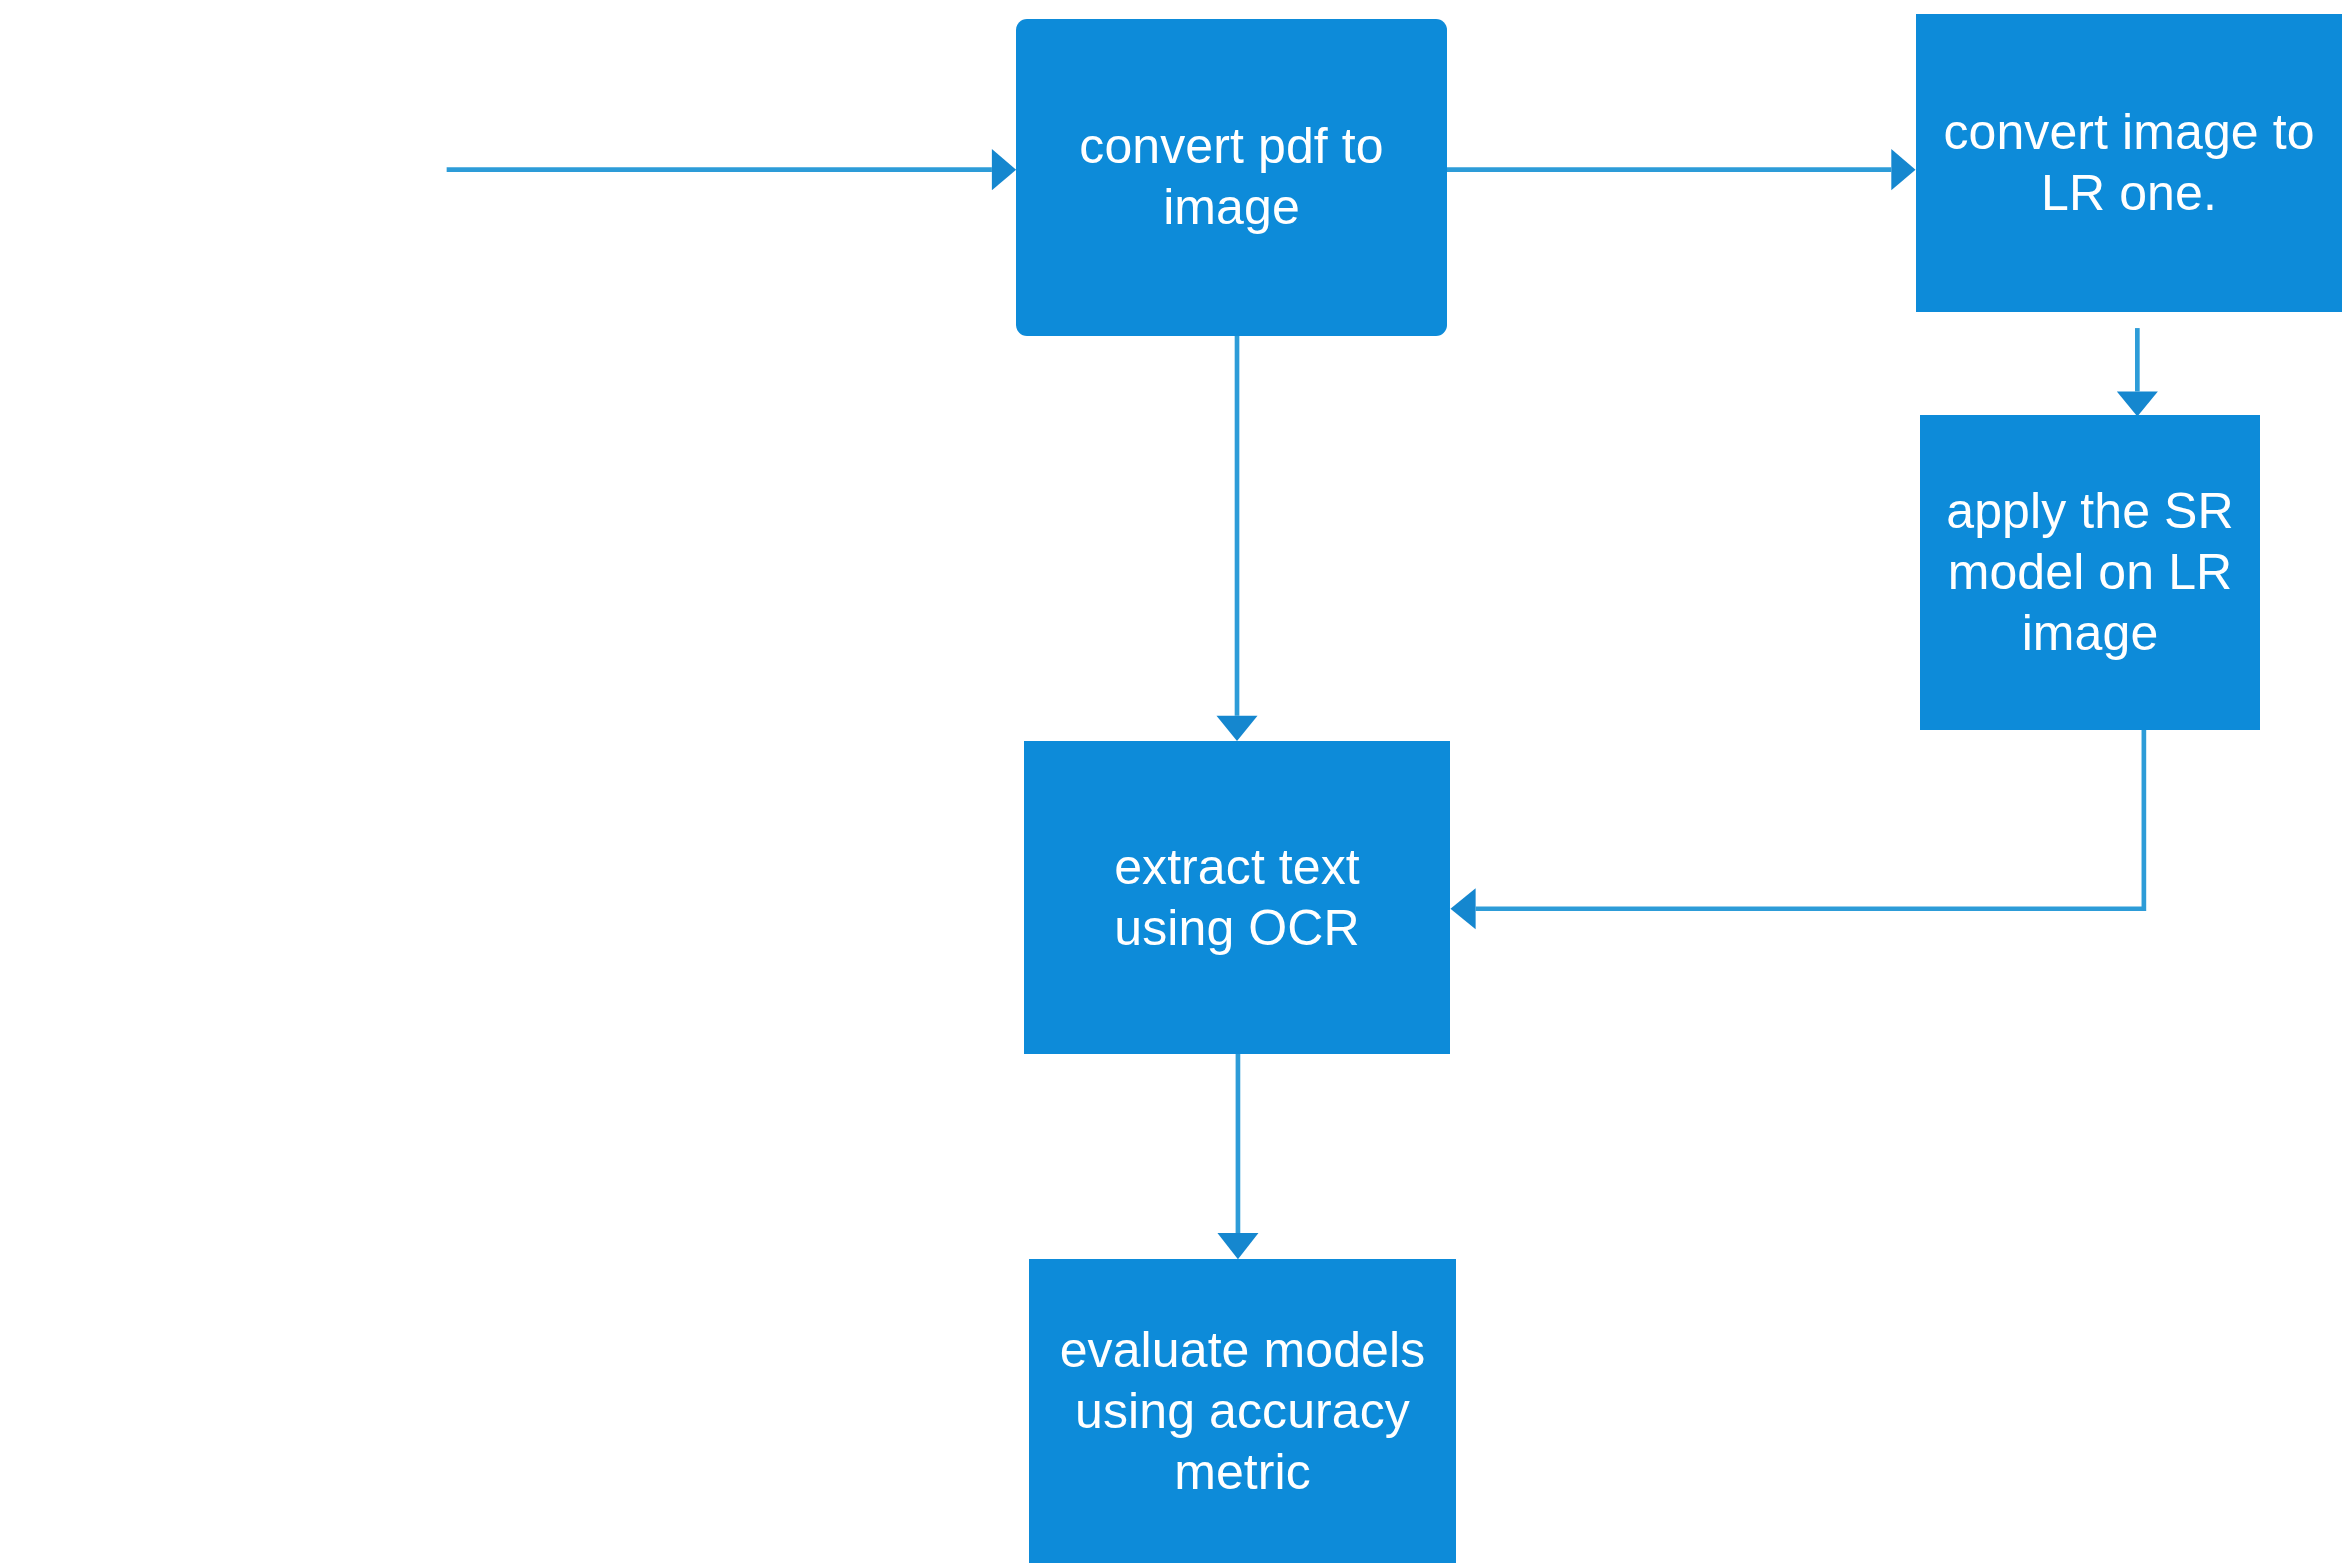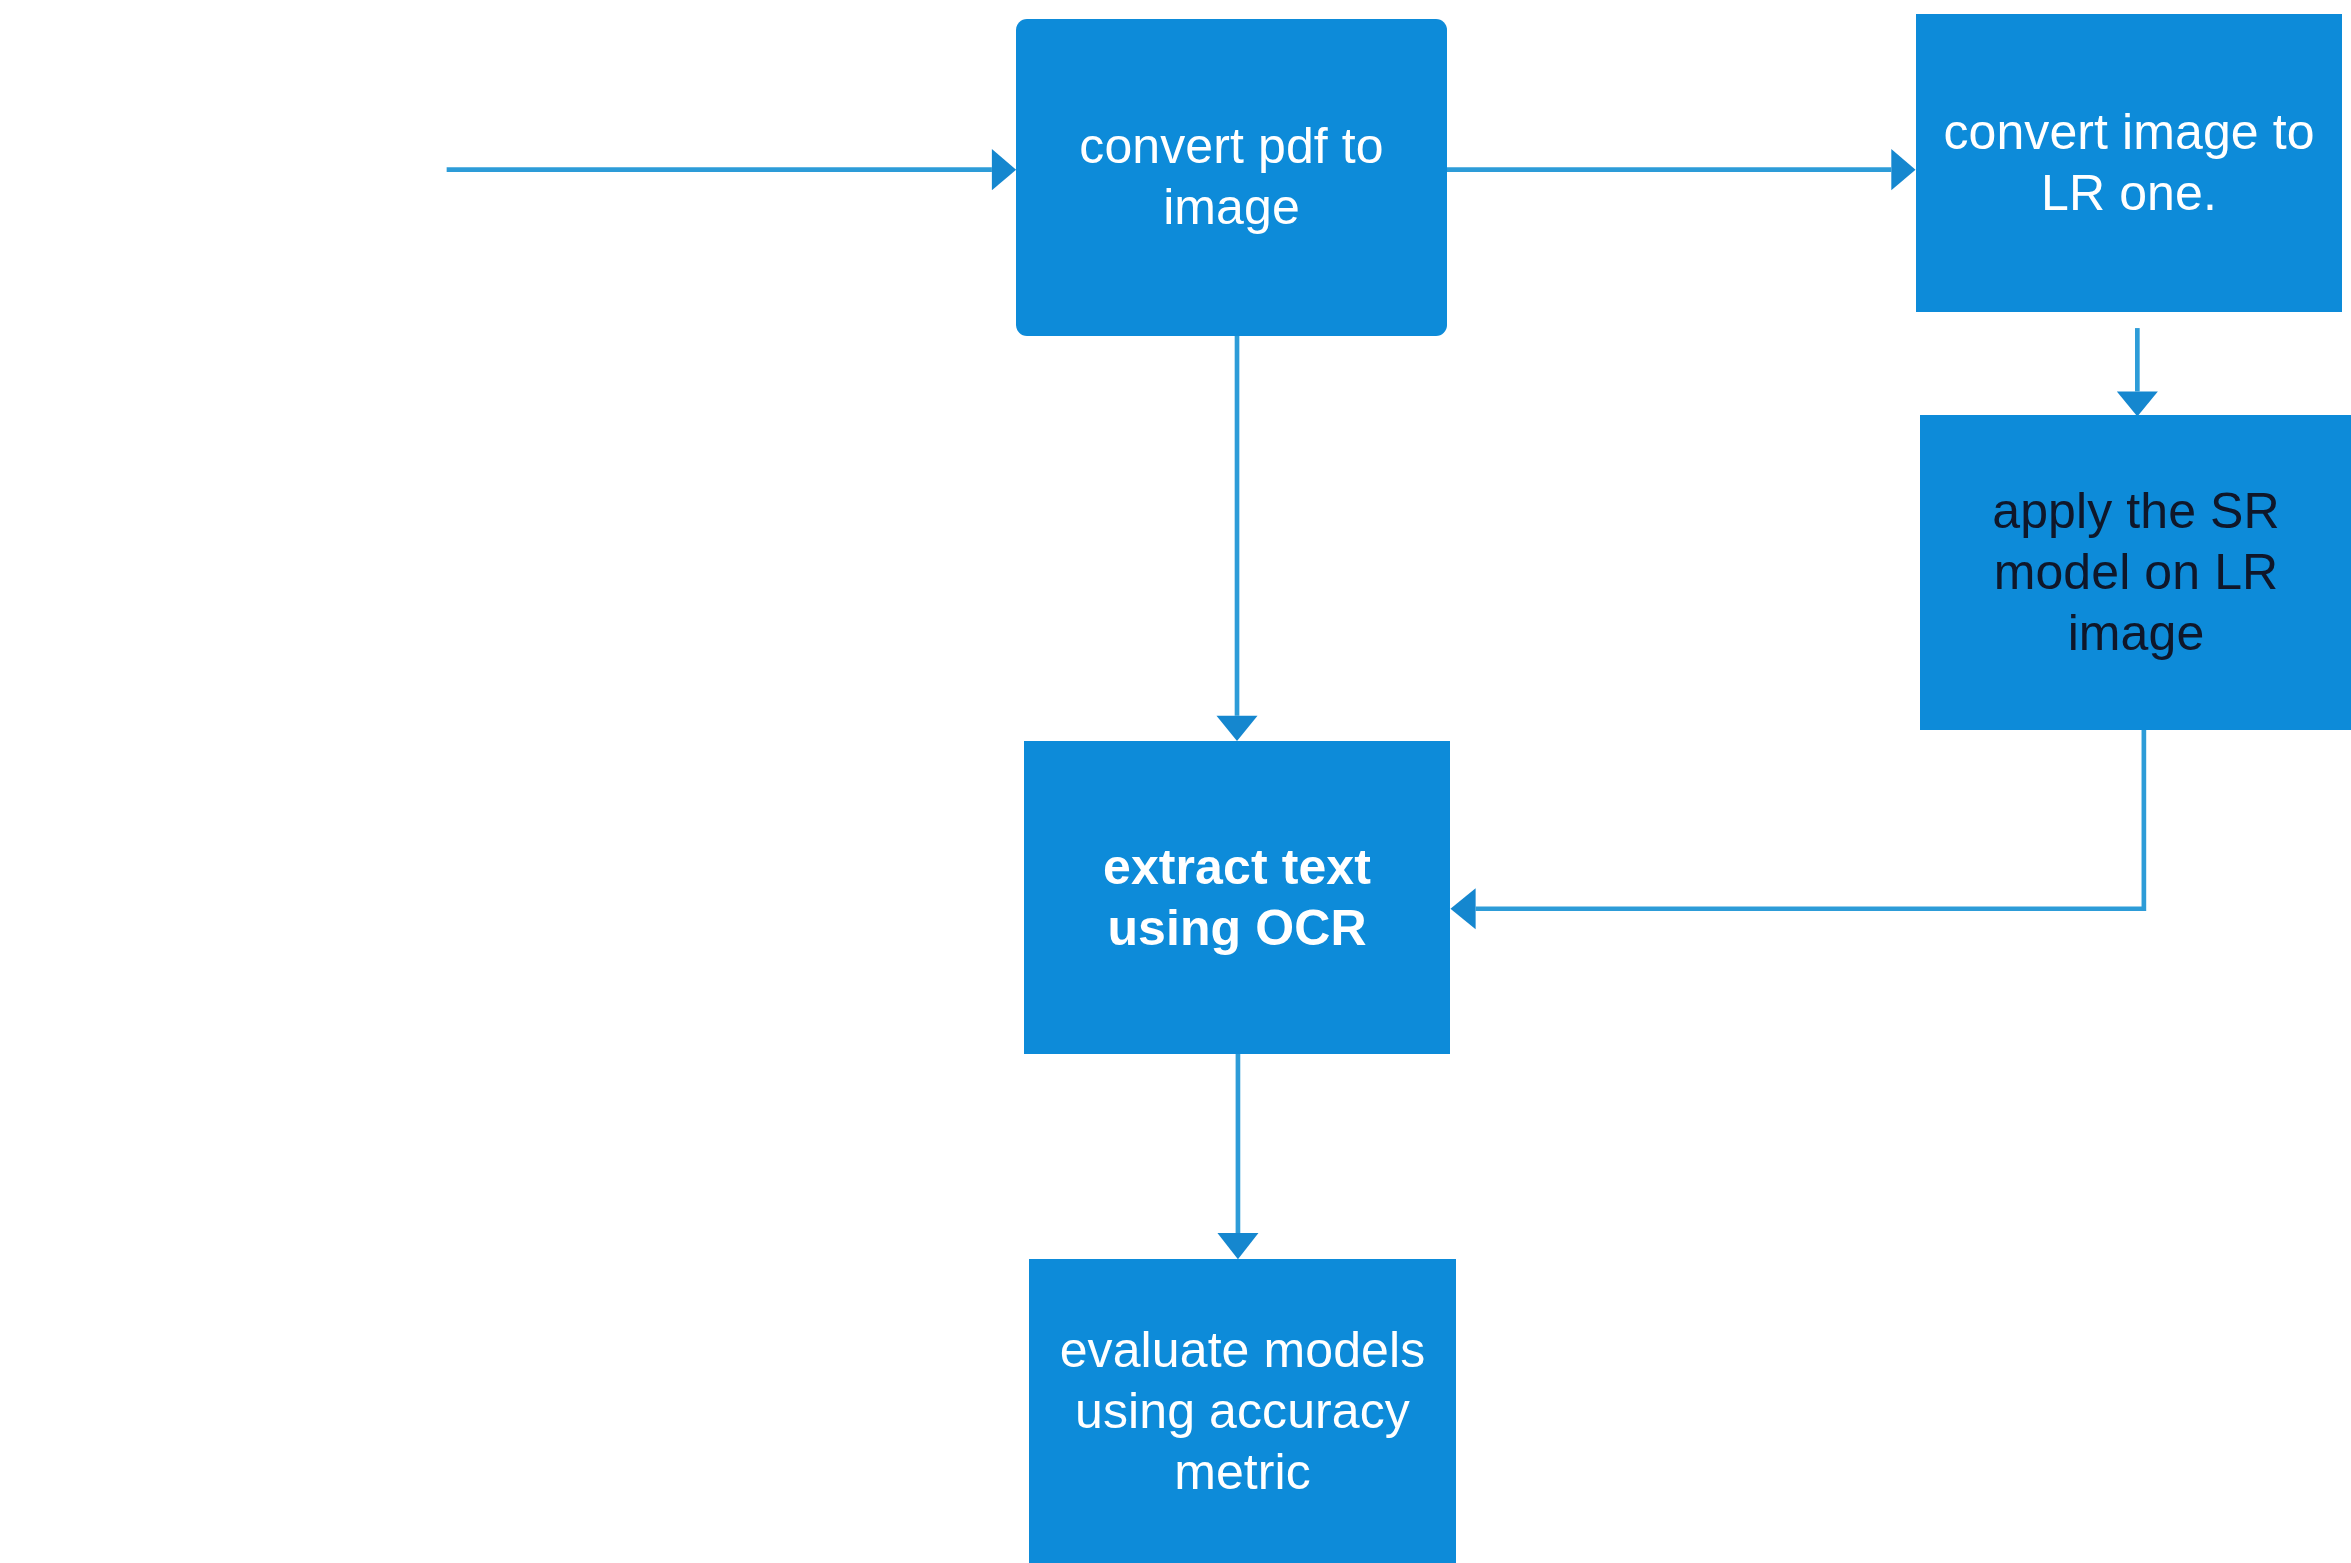--- a/index.html
+++ b/index.html
@@ -68,20 +68,20 @@
       <line class="ln" x1="1328" y1="1131" x2="1328" y2="1323" style="stroke: rgb(45, 156, 216);"></line>
       <polygon class="hd" points="1306,1323 1350,1323 1328,1351" style="fill: rgb(21, 135, 207);"></polygon>
     </g>
   </svg>
 
 
   <div class="node" style="left: 1016px; top: 18.6px; width: 431px; height: 317px; background: rgb(13, 139, 217); color: rgb(255, 255, 255); border-radius: 11px;">convert pdf to image</div>
 
   <div class="node" style="left: 1916px; top: 14px; width: 426px; height: 298px; background: rgb(13, 139, 217); color: rgb(255, 255, 255);">convert image to LR one.</div>
 
-  <div class="node" style="left: 1920px; top: 415px; width: 432px; height: 315px; background: rgb(13, 139, 217); color: #0f172a;">apply the SR model on LR image</div>
+  <div class="node" style="left: 1920px; top: 415px; width: 340px; height: 315px; background: rgb(13, 139, 217); color: #ffffff;">apply the SR model on LR image</div>
 
-  <div class="node" style="left: 1024px; top: 741px; width: 426px; height: 313px; background: rgb(13, 139, 217); color: rgb(255, 255, 255); font-weight: bold;">extract text using OCR</div>
+  <div class="node" style="left: 1024px; top: 741px; width: 426px; height: 313px; background: rgb(13, 139, 217); color: rgb(255, 255, 255);">extract text using OCR</div>
 
   <div class="node" style="left: 1029px; top: 1259px; width: 427px; height: 305px; background: rgb(13, 139, 217); color: rgb(255, 255, 255);">evaluate models using accuracy metric</div>
 
 </div>
 
 
 </body></html>

